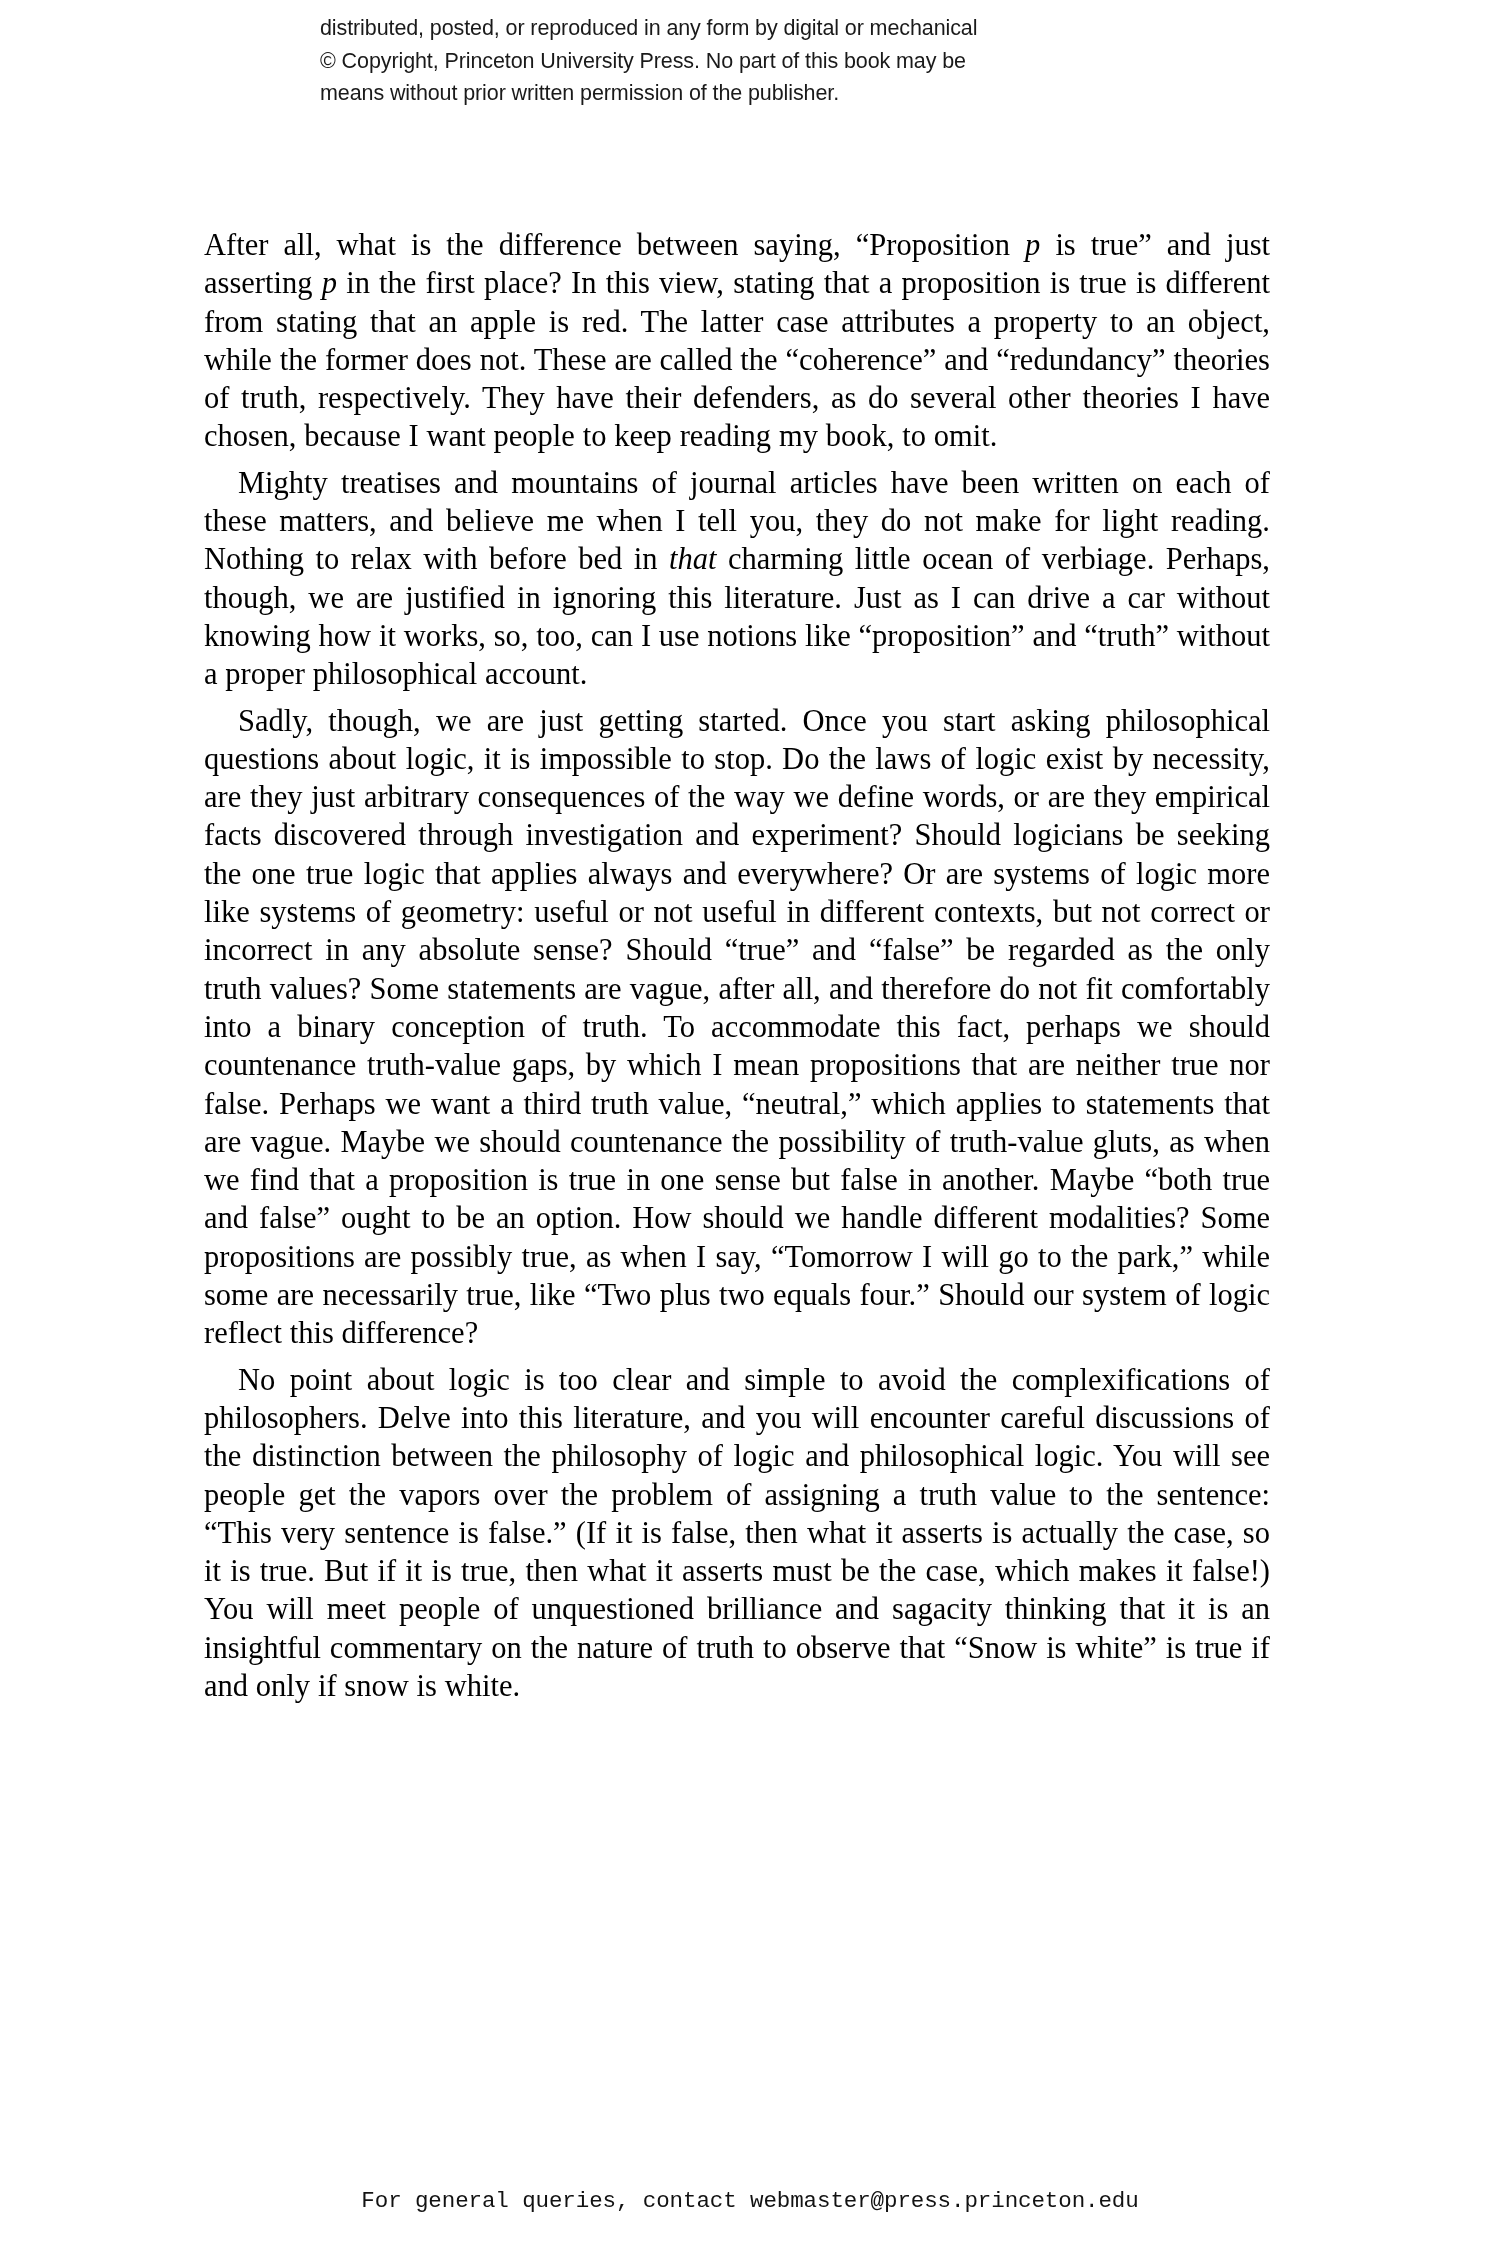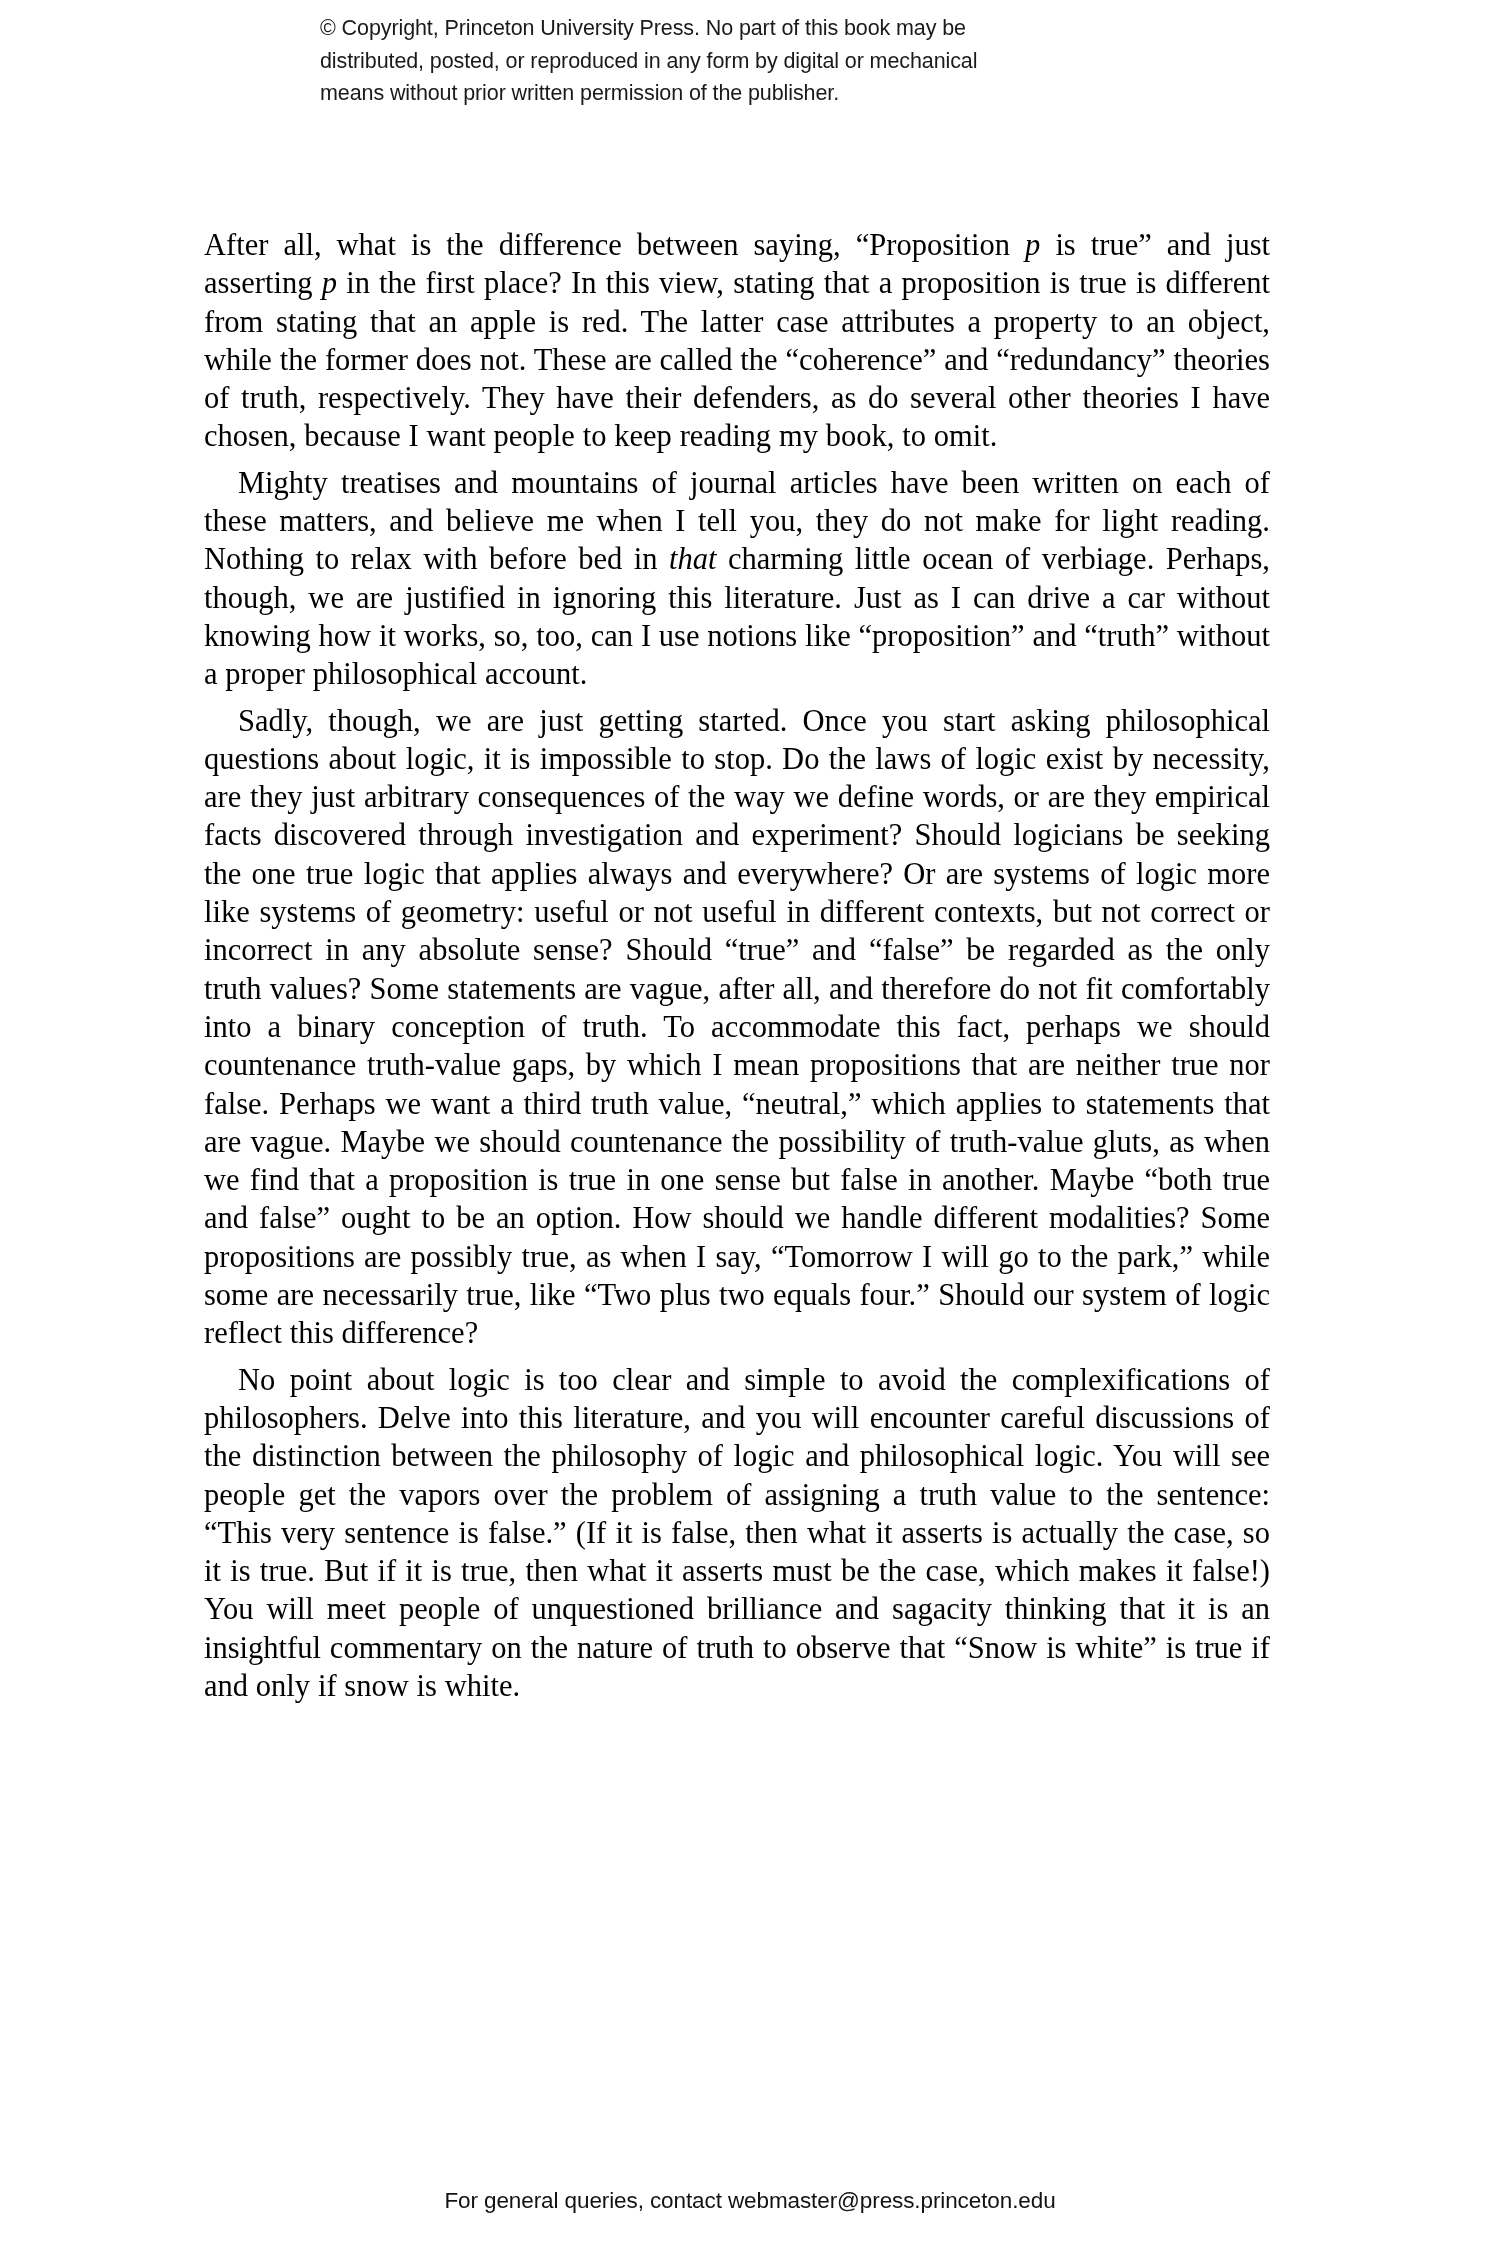--- a/index.html
+++ b/index.html
@@ -82,34 +82,34 @@
   .body-column p.indented { text-indent: 34px; }
   .body-column p i { font-style: italic; }
 
   
   .page-footer {
     position: absolute;
     left: 0;
     top: 2188px;
     width: 1500px;
     text-align: center;
-    font-family: Liberation Sans, sans-serif;
+    font-family: Liberation Mono, monospace;
     font-size: 22.5px;
     color: #121212;
     letter-spacing: -0.1px;
   }
 </style>
 </head>
 <body>
 
 <div class="page">
 
   <div class="copyright-notice">
+    <span class="cline">distributed, posted, or reproduced in any form by digital or mechanical</span>
     <span class="cline">© Copyright, Princeton University Press. No part of this book may be</span>
-    <span class="cline">distributed, posted, or reproduced in any form by digital or mechanical</span>
     <span class="cline">means without prior written permission of the publisher.</span>
   </div>
 
 
   <div class="body-column">
       <p><span>After all, what is the difference between saying, “Proposition </span><i>p</i><span> is true” and just asserting </span><i>p</i><span> in the first place? In this view, stating that a proposition is true is different from stating that an apple is red. The latter case attributes a property to an object, while the former does not. These are called the “coherence” and “redundancy” theories of truth, respectively. They have their defenders, as do several other theories I have chosen, because I want people to keep reading my book, to omit.</span></p>
       <p class="indented"><span>Mighty treatises and mountains of journal articles have been written on each of these matters, and believe me when I tell you, they do not make for light reading. Nothing to relax with before bed in </span><i>that</i><span> charming little ocean of verbiage. Perhaps, though, we are justified in ignoring this literature. Just as I can drive a car without knowing how it works, so, too, can I use notions like “proposition” and “truth” without a proper philosophical account.</span></p>
       <p class="indented"><span>Sadly, though, we are just getting started. Once you start asking philosophical questions about logic, it is impossible to stop. Do the laws of logic exist by necessity, are they just arbitrary consequences of the way we define words, or are they empirical facts discovered through investigation and experiment? Should logicians be seeking the one true logic that applies always and everywhere? Or are systems of logic more like systems of geometry: useful or not useful in different contexts, but not correct or incorrect in any absolute sense? Should “true” and “false” be regarded as the only truth values? Some statements are vague, after all, and therefore do not fit comfortably into a binary conception of truth. To accommodate this fact, perhaps we should countenance truth-value gaps, by which I mean propositions that are neither true nor false. Perhaps we want a third truth value, “neutral,” which applies to statements that are vague. Maybe we should countenance the possibility of truth-value gluts, as when we find that a proposition is true in one sense but false in another. Maybe “both true and false” ought to be an option. How should we handle different modalities? Some propositions are possibly true, as when I say, “Tomorrow I will go to the park,” while some are necessarily true, like “Two plus two equals four.” Should our system of logic reflect this difference?</span></p>
       <p class="indented"><span>No point about logic is too clear and simple to avoid the complexifications of philosophers. Delve into this literature, and you will encounter careful discussions of the distinction between the philosophy of logic and philosophical logic. You will see people get the vapors over the problem of assigning a truth value to the sentence: “This very sentence is false.” (If it is false, then what it asserts is actually the case, so it is true. But if it is true, then what it asserts must be the case, which makes it false!) You will meet people of unquestioned brilliance and sagacity thinking that it is an insightful commentary on the nature of truth to observe that “Snow is white” is true if and only if snow is white.</span></p>
     </div>

